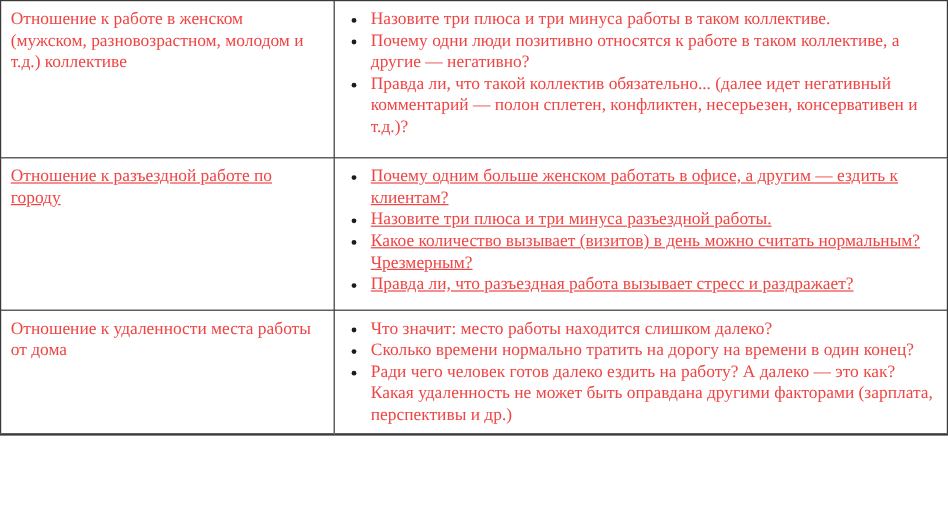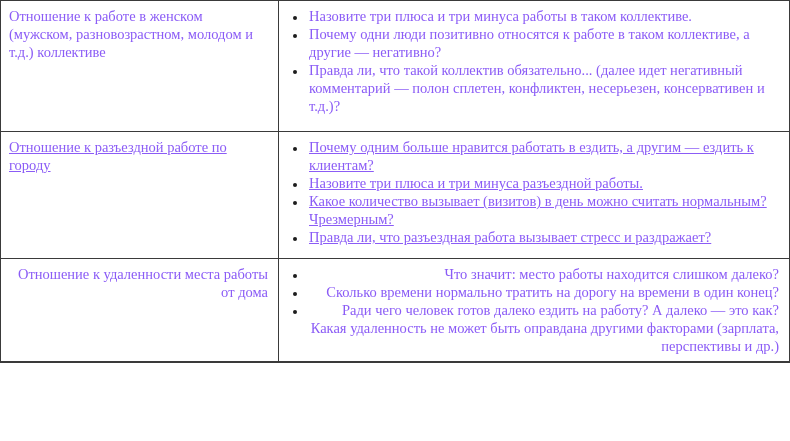--- a/index.html
+++ b/index.html
@@ -5,42 +5,42 @@
   html, body {
     margin: 0;
     padding: 0;
     background: #f2f2f2;
   }
   .page {
     width: 790px;
     height: 441px;
     background: #ffffff;
     font-family: "Liberation Serif", "DejaVu Serif", serif;
-    color: #8b5cf6;
+    color: #ef4444;
     overflow: hidden;
     box-sizing: border-box;
   }
   table.q-table {
     width: 790px;
     border-collapse: collapse;
     table-layout: fixed;
     background: #ffffff;
   }
   table.q-table td {
     border: 1.5px solid #3a3a3a;
     vertical-align: top;
     font-size: 14.5px;
     line-height: 18px;
     box-sizing: border-box;
   }
   table.q-table tr:nth-child(1) { height: 131px; }
   table.q-table tr:nth-child(2) { height: 127px; text-decoration: underline; }
   table.q-table tr:nth-child(3) { height: 67px;  }
   table.q-table tr:nth-child(4) { height: 111px; }
-  table.q-table tr:last-child td { border-bottom-width: 2.5px; text-align: right; }
+  table.q-table tr:last-child td { border-bottom-width: 2.5px; }
   td.topic-cell {
     width: 278px;
     padding: 6px 10px 6px 8px;
   }
   td.questions-cell {
     padding: 6px 10px 6px 2px;
     border-radius: 29px;
   }
   ul.questions-list {
     margin: 0;
@@ -73,21 +73,21 @@
               <li>Правда ли, что такой коллектив обязательно... (далее идет негативный комментарий — полон сплетен, конфликтен, несерьезен, консервативен и т.д.)?</li>
             </ul>
     </td>
   </tr>
         <tr>
     <td class="topic-cell">
       <span>Отношение к разъездной работе по городу</span>
     </td>
     <td class="questions-cell">
       <ul class="questions-list">
-              <li>Почему одним больше нравится работать в ездить, а другим — ездить к клиентам?</li>
+              <li>Почему одним больше женском работать в офисе, а другим — ездить к клиентам?</li>
               <li>Назовите три плюса и три минуса разъездной работы.</li>
               <li>Какое количество вызывает (визитов) в день можно считать нормальным? Чрезмерным?</li>
               <li>Правда ли, что разъездная работа вызывает стресс и раздражает?</li>
             </ul>
     </td>
   </tr>
         <tr>
     <td class="topic-cell">
       <span>Отношение к удаленности места работы от дома</span>
     </td>

